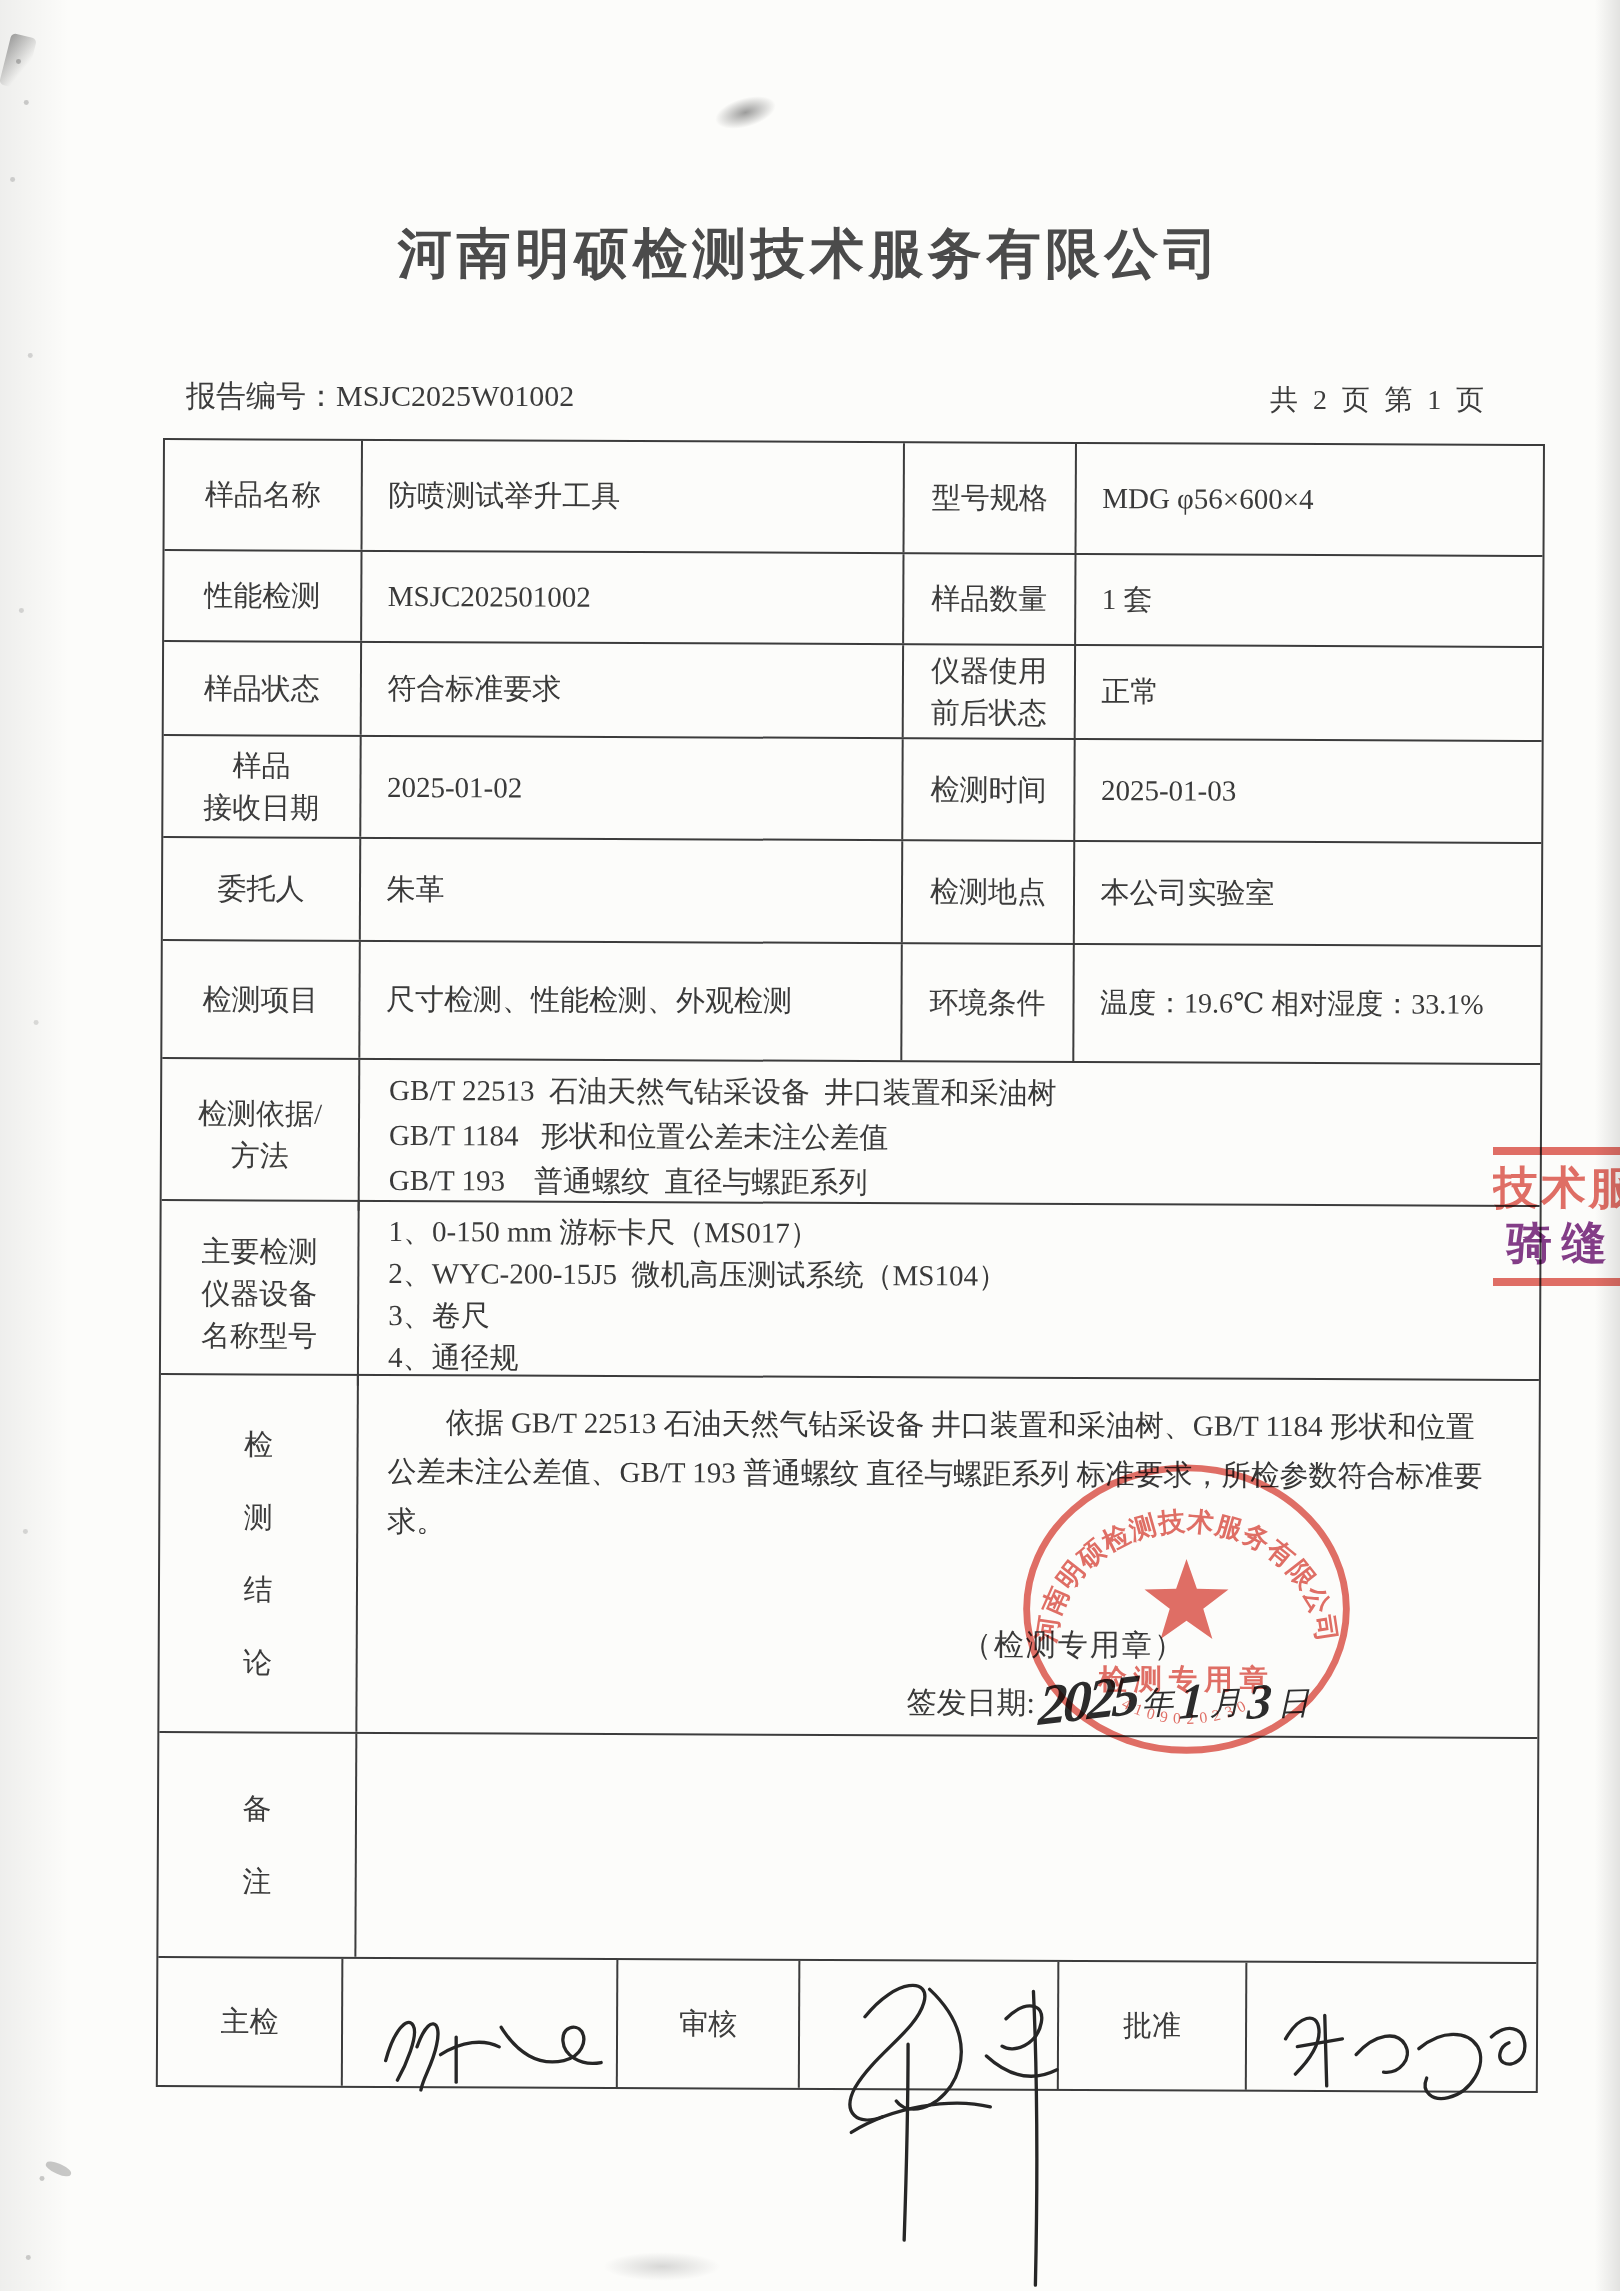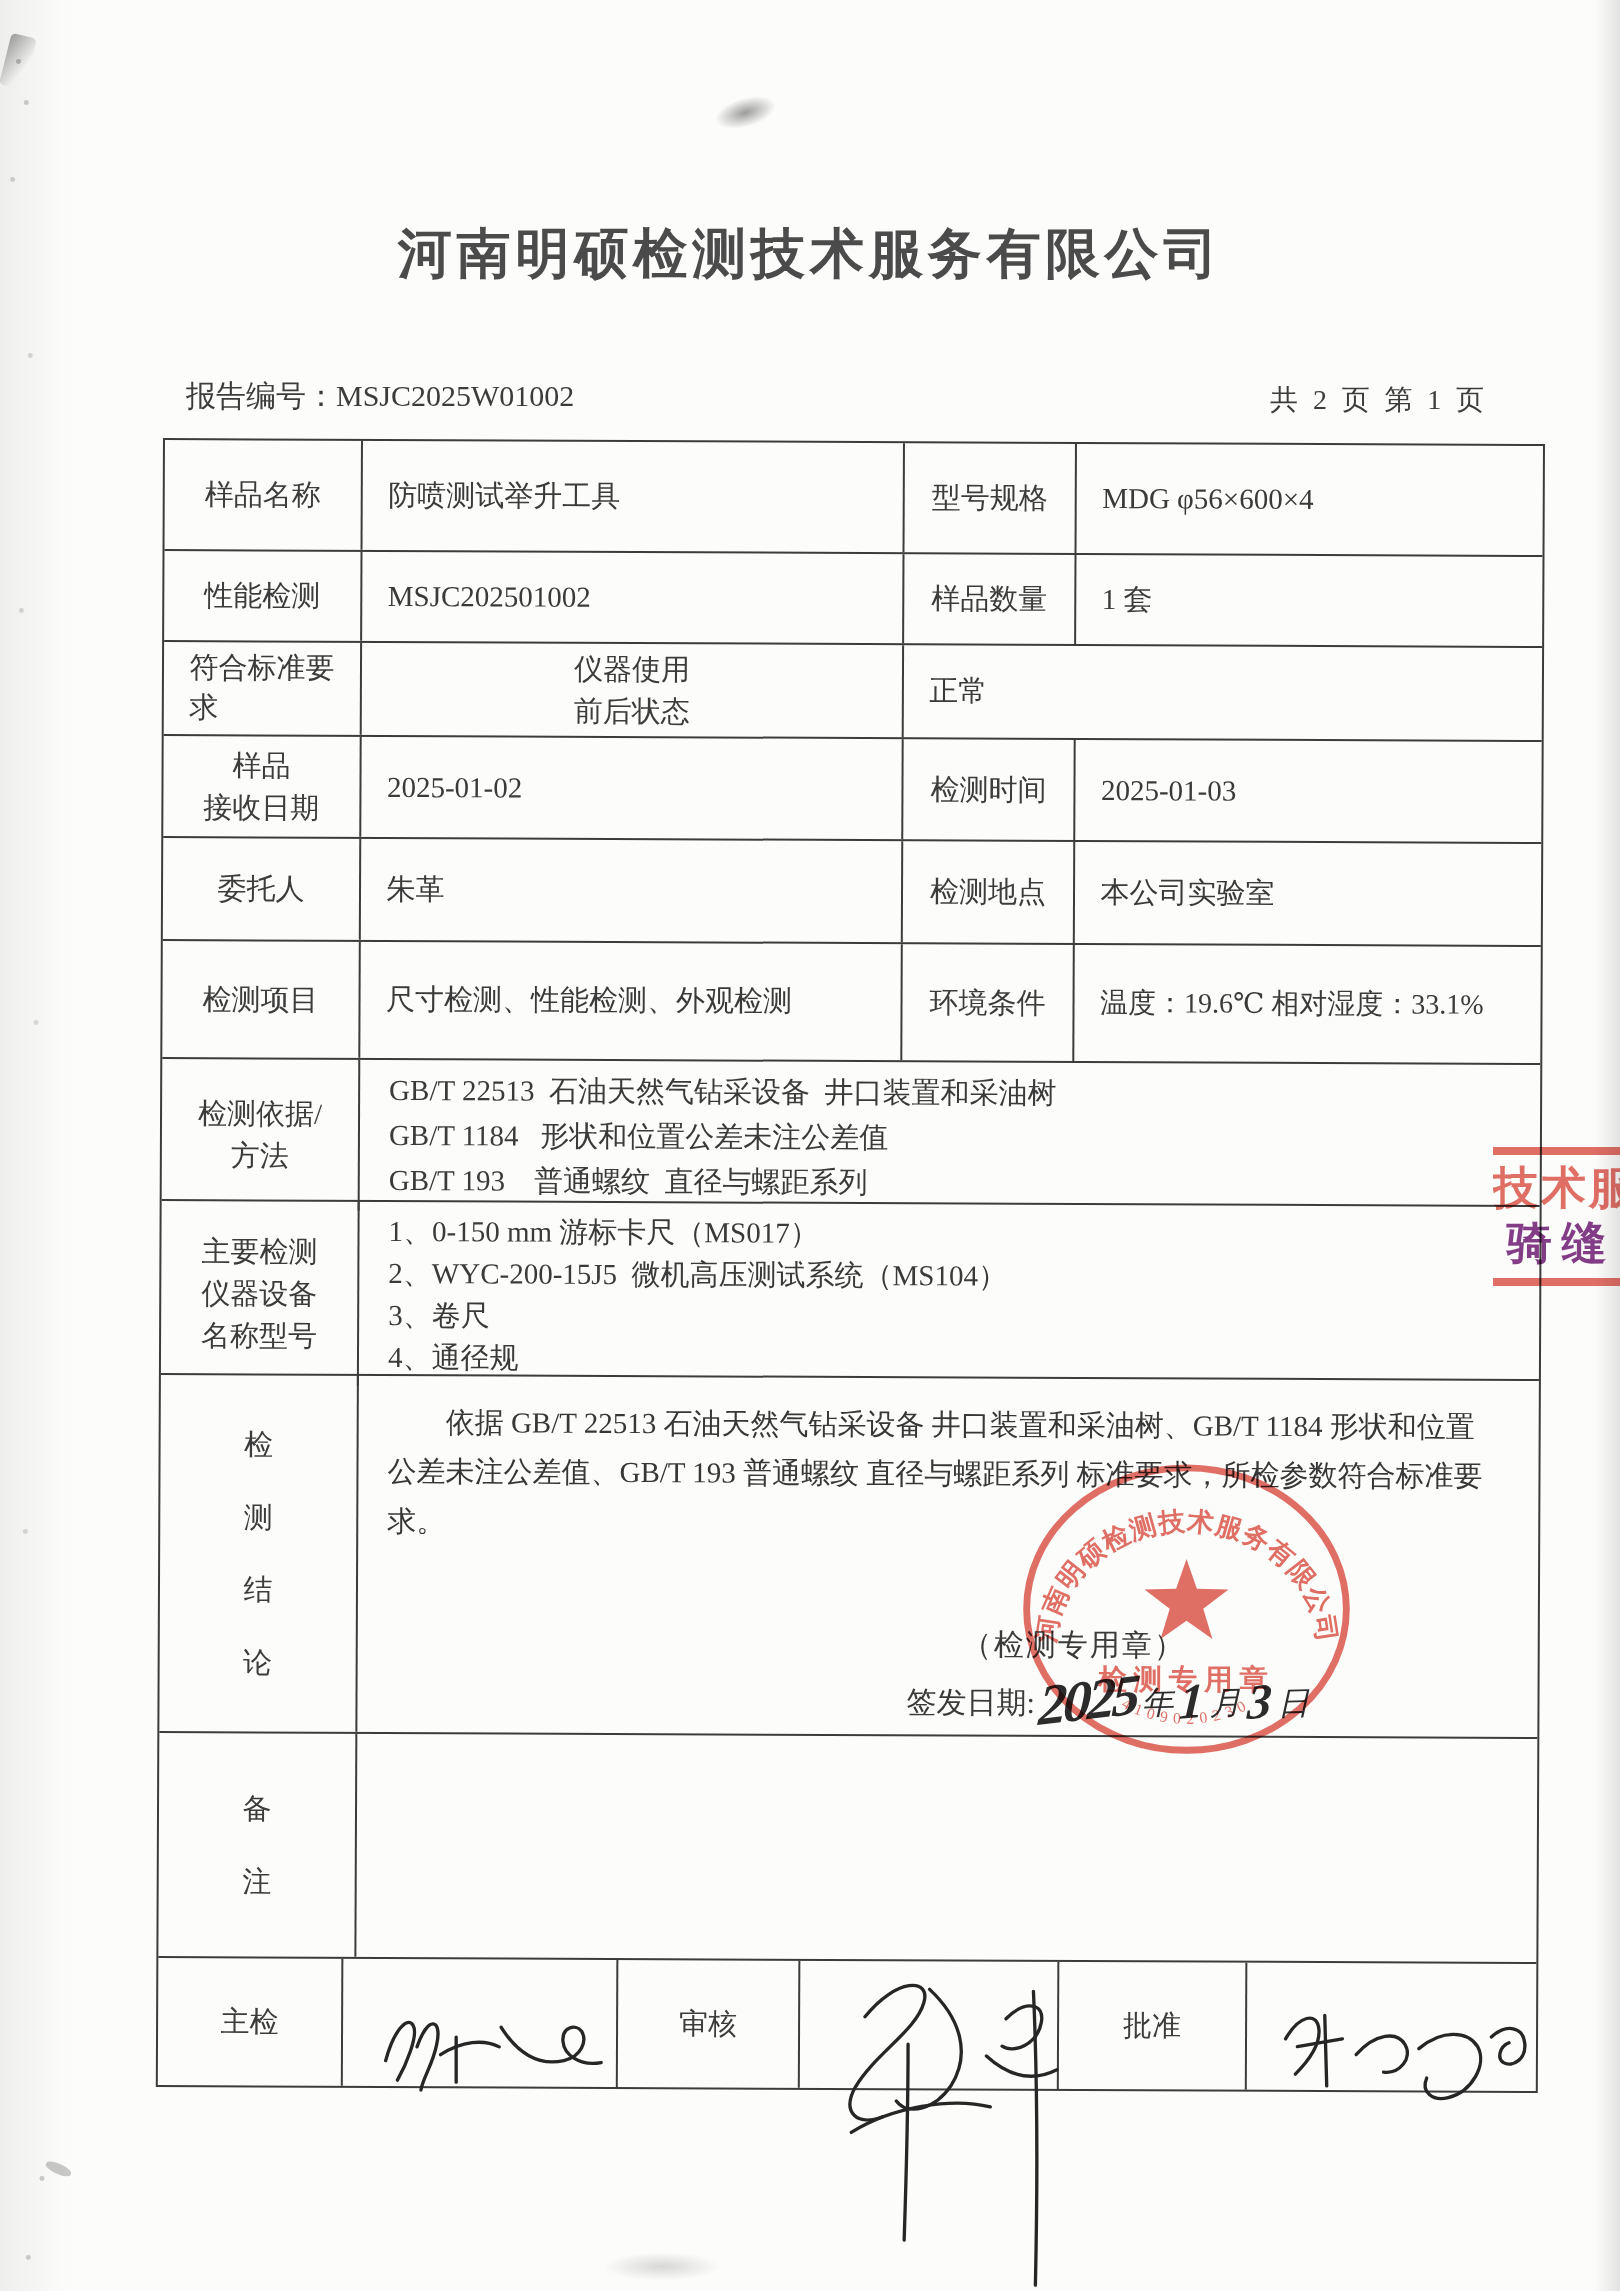--- a/index.html
+++ b/index.html
@@ -109,20 +109,21 @@
     </div>
 
     <div class="trow" style="height:91px">
       <div class="cell label">性能检测</div>
       <div class="cell value">MSJC202501002</div>
       <div class="cell label">样品数量</div>
       <div class="cell value">1 套</div>
     </div>
 
     <div class="trow" style="height:94px">
+      <div class="cell label">样品状态</div>
       <div class="cell value">符合标准要求</div>
       <div class="cell label">
         <span>仪器使用</span>
         <span>前后状态</span>
       </div>
       <div class="cell value">正常</div>
     </div>
 
     <div class="trow" style="height:102px">
       <div class="cell label">

